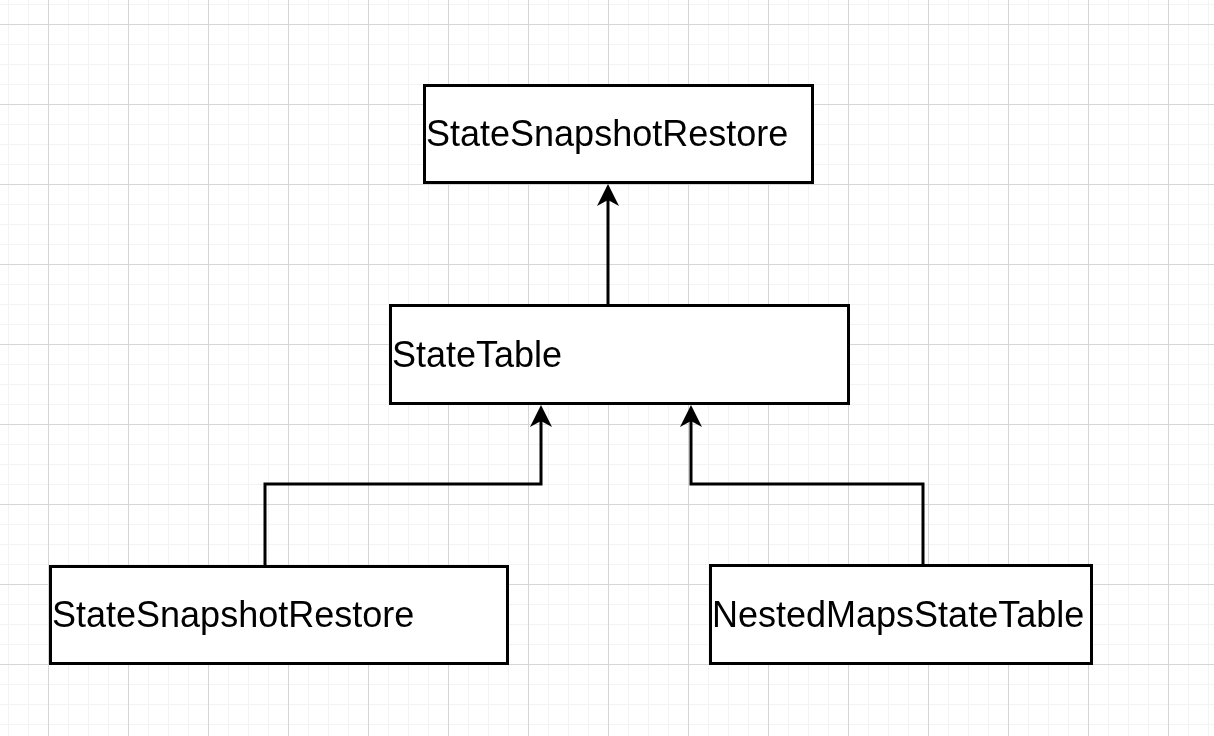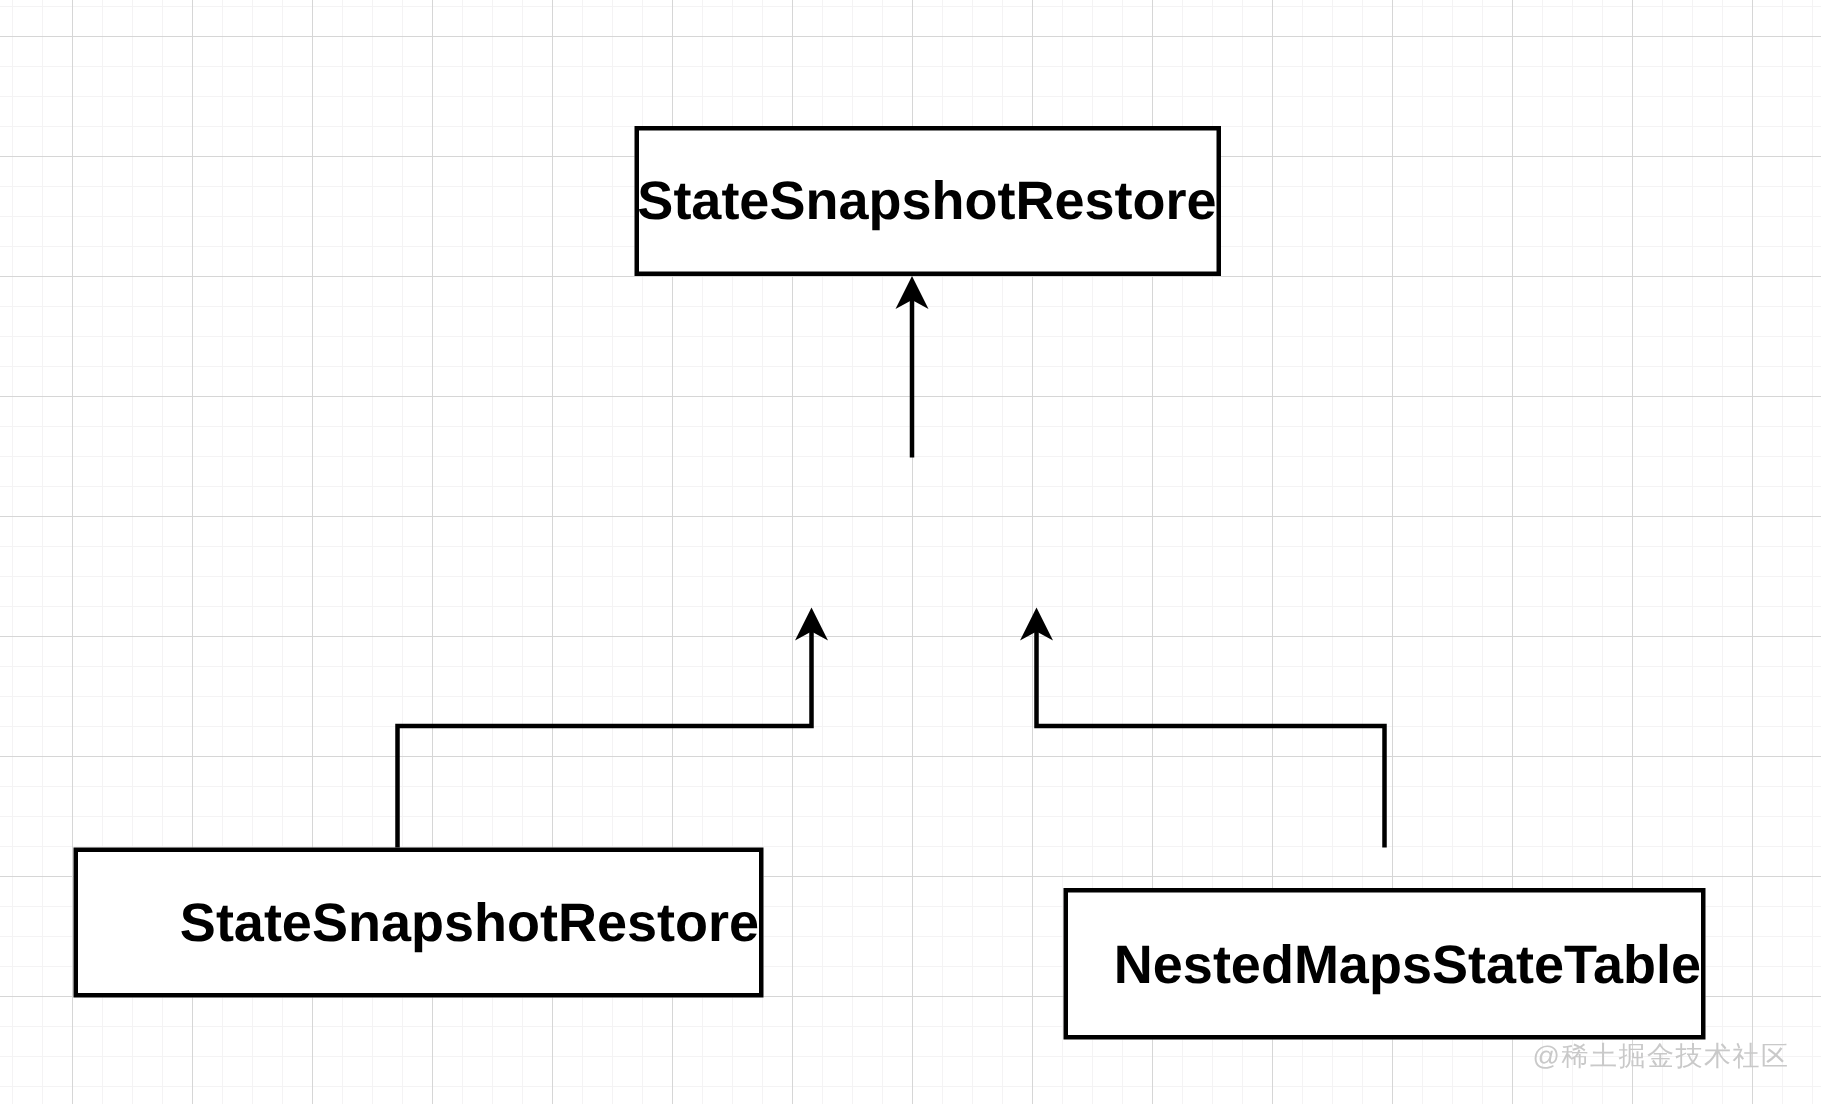--- a/index.html
+++ b/index.html
@@ -47,29 +47,28 @@
 
   .node {
     position: absolute;
     background: var(--node-fill);
     border: 3px solid var(--node-border);
     color: var(--node-text);
     font-size: 36px;
     line-height: 1;
     display: flex;
     align-items: center;
-    justify-content: flex-end;
+    justify-content: flex-start;
     text-align: center;
     white-space: nowrap;
-    font-weight: bold;
   }
   .node-top    { left: 423px; top:  84px; width: 391px; height: 100px; }
   .node-mid    { left: 389px; top: 304px; width: 461px; height: 101px; }
   .node-left   { left:  49px; top: 565px; width: 460px; height: 100px; }
-  .node-right  { left: 709px; top: 592px; width: 428px; height: 101px; }
+  .node-right  { left: 709px; top: 564px; width: 384px; height: 101px; }
 
   .watermark {
     position: absolute;
     right: 21px;
     bottom: 20px;
     font-size: 18px;
     letter-spacing: 1px;
     color: var(--watermark);
     user-select: none;
   }
@@ -90,24 +89,26 @@
 
     <path class="edge" marker-end="url(#arrowhead)" d="M 265 566 L 265 484 L 541 484 L 541 410"></path>
 
     <path class="edge" marker-end="url(#arrowhead)" d="M 923 565 L 923 484 L 691 484 L 691 410"></path>
   </svg>
 
   <div class="node node-top">
     <span>StateSnapshotRestore</span>
   </div>
 
+  <div class="node node-mid">
+    <span>StateTable</span>
+  </div>
 
   <div class="node node-left">
     <span>StateSnapshotRestore</span>
   </div>
 
   <div class="node node-right">
     <span>NestedMapsStateTable</span>
   </div>
 
-  <div class="watermark">@稀土掘金技术社区</div>
 
 </div>
 
 </body></html>

